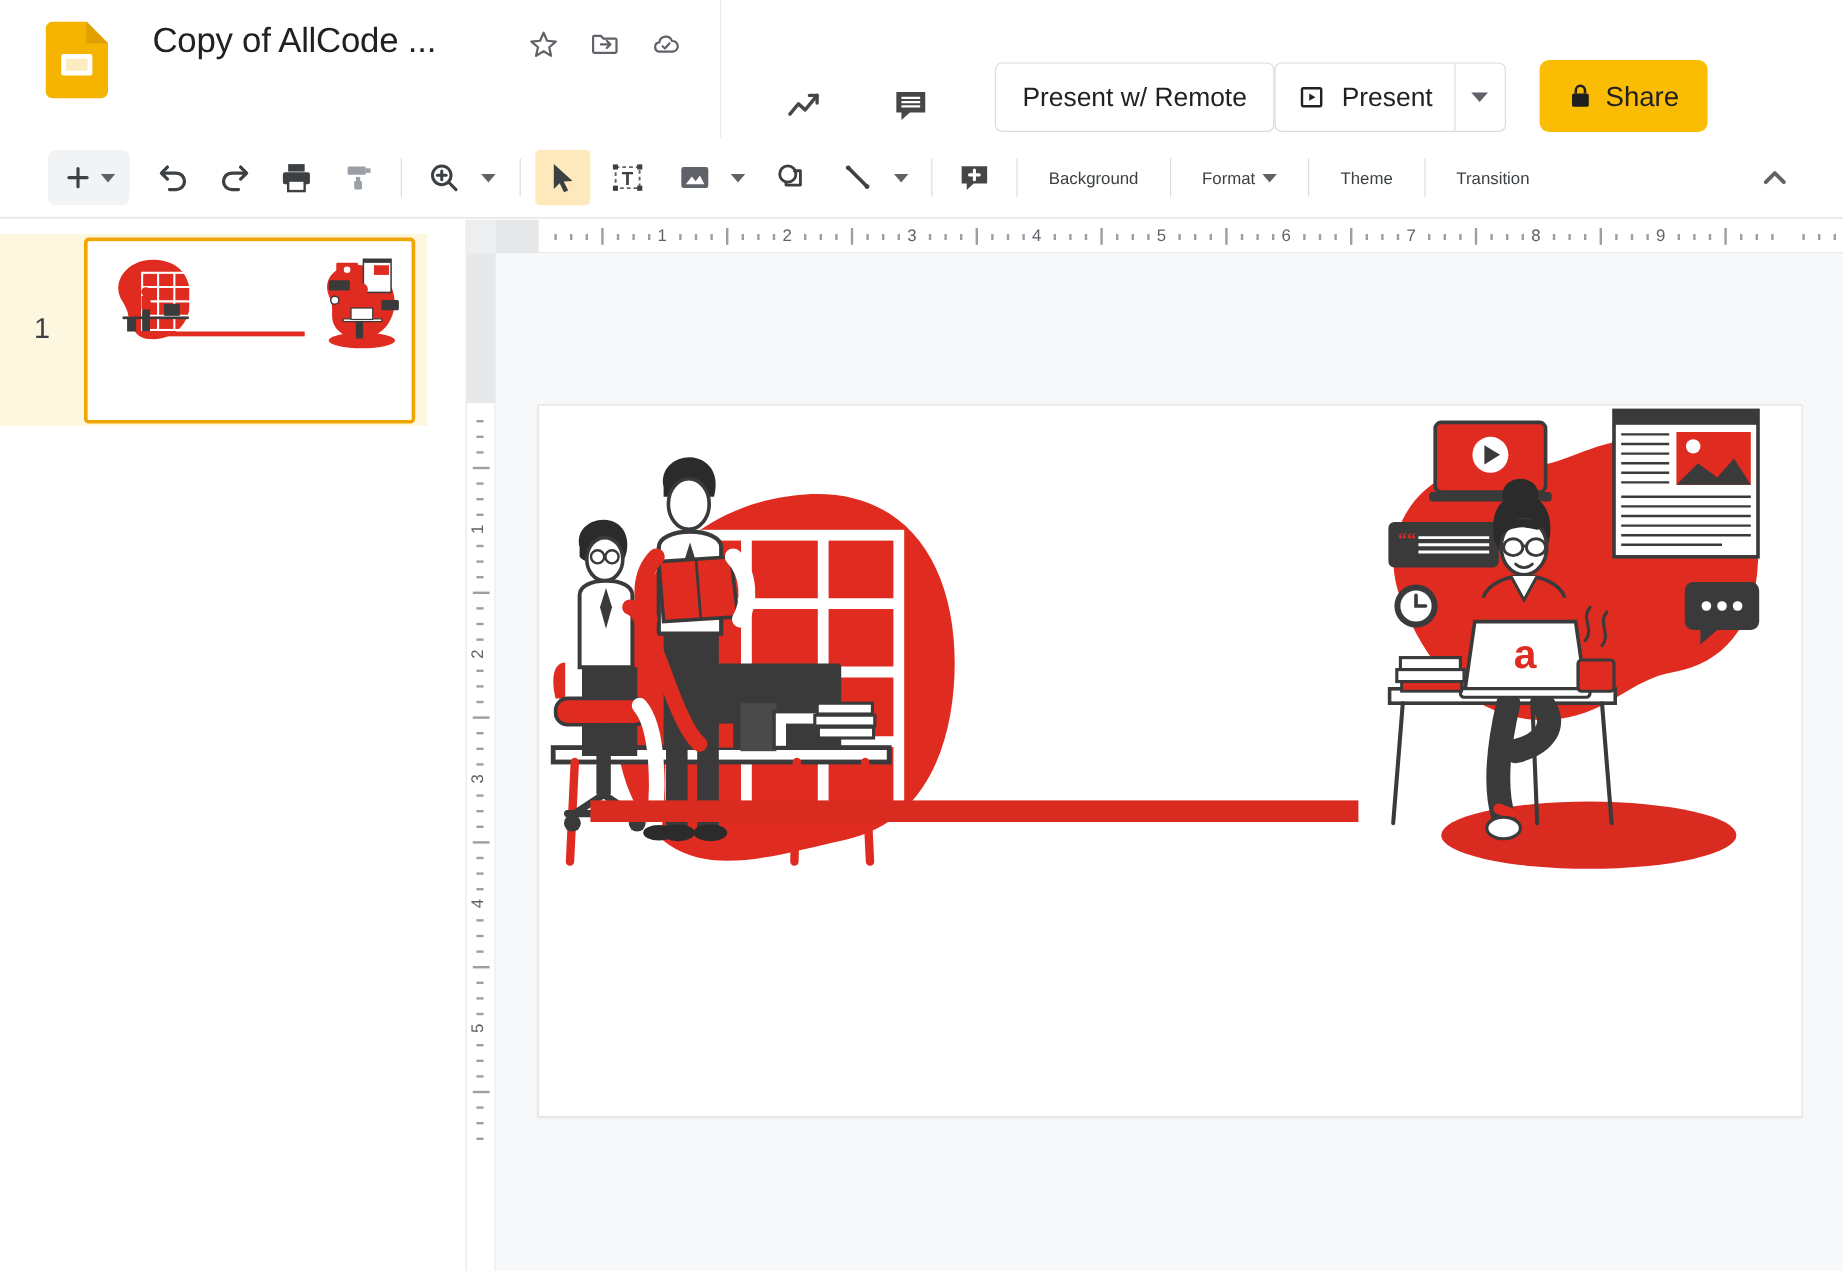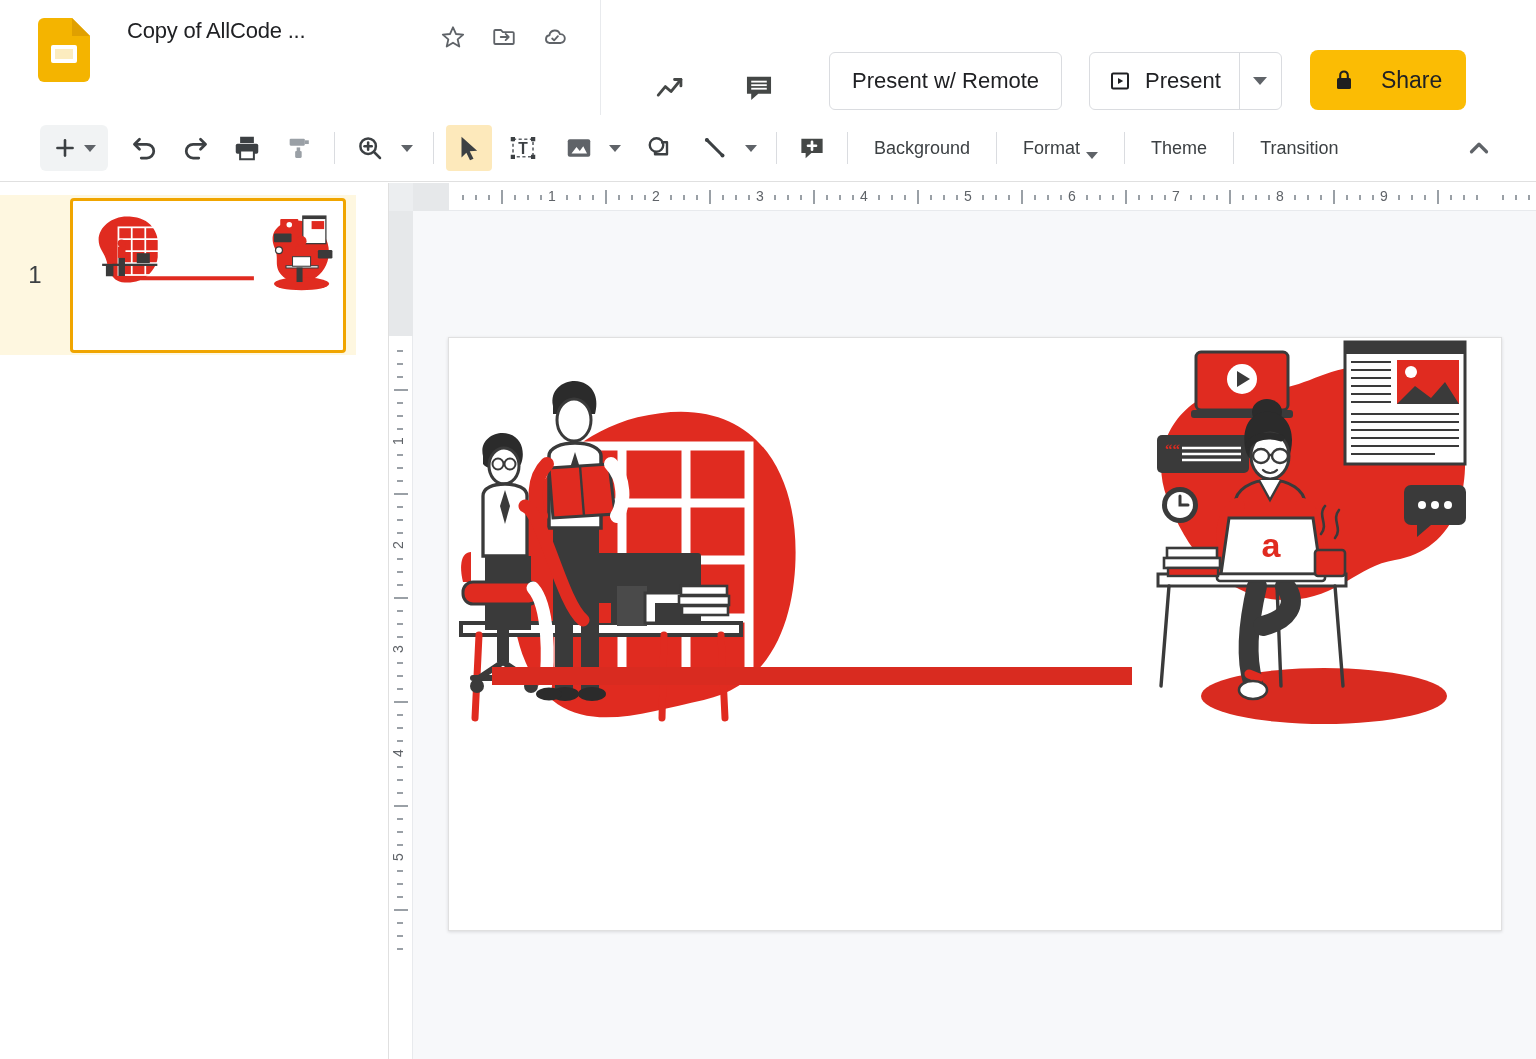--- a/index.html
+++ b/index.html
@@ -17,21 +17,21 @@
   }
   .header-left {
     position: absolute; left: 0; top: 0; width: 600px; height: 115px;
     background: #ffffff;
   }
   .app-logo {
     position: absolute; left: 38px; top: 18px; width: 52px; height: 64px;
   }
   .doc-title {
     position: absolute; left: 127px; top: 18px;
-    font-size: 22px; color: #202124; font-weight: 400;
+    font-size: 29px; color: #202124; font-weight: 400;
     letter-spacing: -0.2px; white-space: nowrap;
   }
   .title-icons {
     position: absolute; left: 440px; top: 24px;
     display: flex; gap: 25px; align-items: center;
   }
   .title-icon { width: 26px; height: 26px; cursor: pointer; display:block; }
   .menubar {
     position: absolute; left: 127px; top: 73px;
     display: flex; gap: 28px; align-items: center;
@@ -66,21 +66,21 @@
   .present-main {
     display: flex; align-items: center; gap: 13px; padding: 0 18px 0 18px;
     cursor: pointer; font-size: 22px; color: #202124; white-space: nowrap;
   }
   .present-split {
     border-left: 1px solid #dadce0; width: 42px;
     display: flex; align-items: center; justify-content: center; cursor: pointer;
   }
   .share-btn {
     height: 60px; border-radius: 8px;
-    display: flex; align-items: center; gap: 27px;
+    display: flex; align-items: center; gap: 11px;
     padding: 0 24px; cursor: pointer;
     font-size: 23px; font-weight: 500; color: #202124;
     white-space: nowrap; border: none;
   }
   .caret-down {
     width: 0; height: 0; border-left: 7px solid transparent;
     border-right: 7px solid transparent; border-top: 8px solid #5f6368;
   }
 
   
@@ -96,22 +96,22 @@
   .tb-new {
     height: 46px; display: flex; align-items: center; gap: 6px;
     background: #f1f3f4; border-radius: 6px; padding: 0 12px 0 12px;
     cursor: pointer; flex: none;
   }
   .tb-active { background: #fde9bb; }
   .tb-sep {
     width: 1px; height: 32px; background: #dadce0; margin: 0 12px; flex: none;
   }
   .tb-text {
-    font-size: 18px; color: #3c4043; cursor: pointer; padding: 0 14px;
-    white-space: nowrap; flex: none; display: flex; align-items: flex-end; gap: 6px;
+    font-size: 14px; color: #3c4043; cursor: pointer; padding: 0 14px;
+    white-space: nowrap; flex: none; display: flex; align-items: center; gap: 6px;
   }
   .tb-caret {
     width: 0; height: 0; border-left: 6px solid transparent;
     border-right: 6px solid transparent; border-top: 7px solid #5f6368;
   }
 
   
   .filmstrip {
     position: absolute; left: 0; top: 183px; width: 389px; bottom: 0;
     background: #ffffff; border-right: 1px solid #e0e0e0;
@@ -227,21 +227,21 @@
           <g stroke="#ffffff" stroke-width="1.3">
             <line x1="6.5" y1="7.5" x2="17.5" y2="7.5"></line>
             <line x1="6.5" y1="10" x2="17.5" y2="10"></line>
             <line x1="6.5" y1="12.5" x2="17.5" y2="12.5"></line>
           </g>
         </svg>
       </div>
 
       <div class="btn-outline" style="margin-left:48px">Present w/ Remote</div>
 
-      <div class="present-group" style="margin-left:27px">
+      <div class="present-group" style="">
         <div class="present-main">
           <span style="display:flex">
             <svg width="24" height="24" viewBox="0 0 24 24" fill="none" stroke="#202124" stroke-width="2">
               <rect x="4" y="4.5" width="16" height="15" rx="1.2"></rect>
               <polygon points="10,9 10,15 15.2,12" fill="#202124" stroke="none"></polygon>
             </svg>
           </span>
           <span>Present</span>
         </div>
         <div class="present-split">

